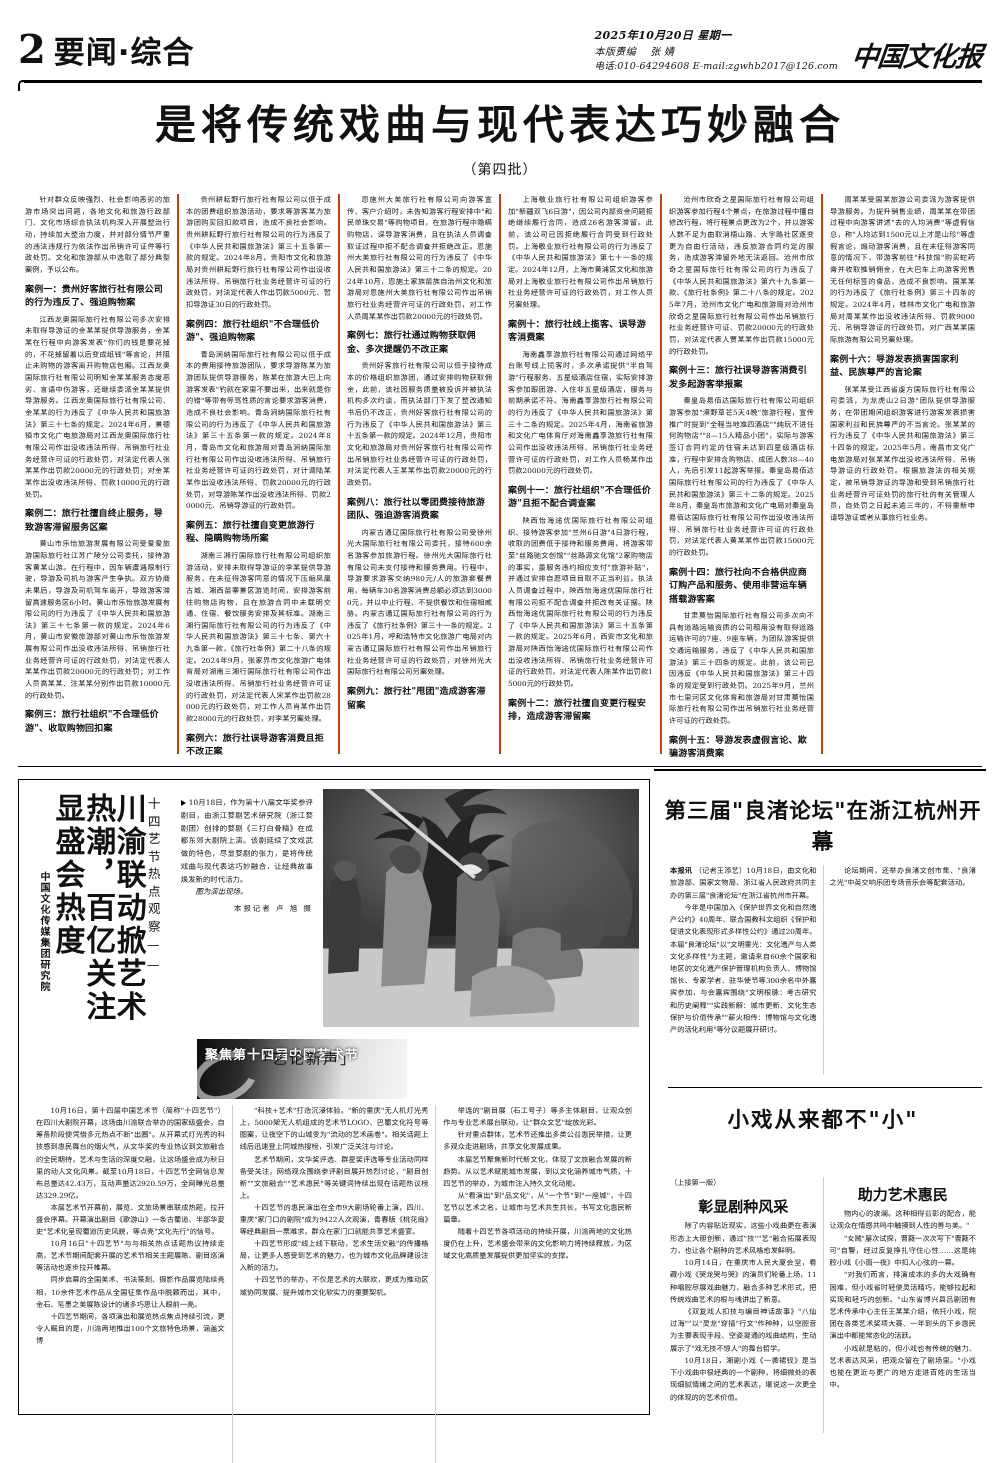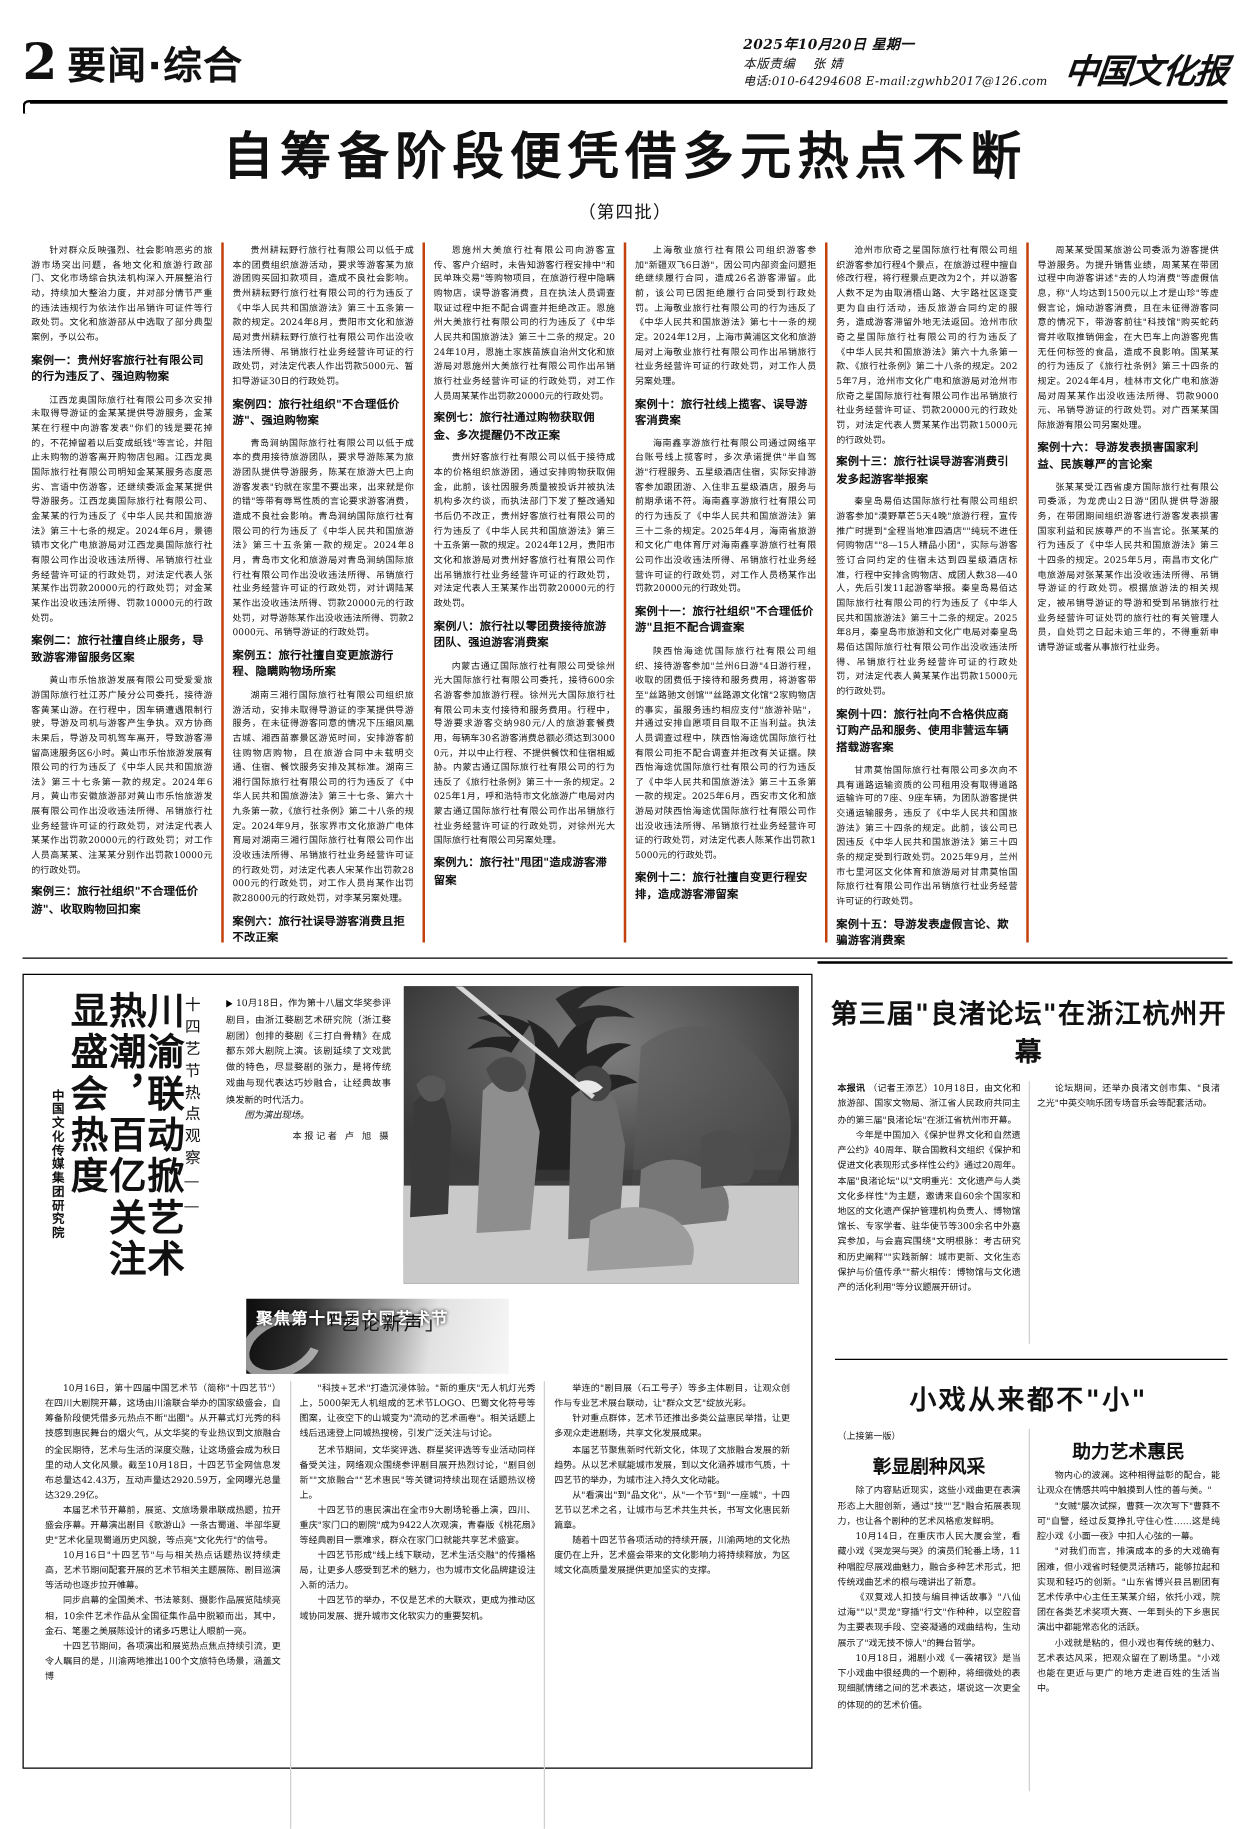--- a/index.html
+++ b/index.html
@@ -95,21 +95,21 @@
   .br-cols .rcol{flex:1;padding:0 6px;box-sizing:border-box;}
   .br-cols .rcol + .rcol{border-left:1px solid #cfcfcf;}
   .br-cols p{margin:0;font-size:7.2px;line-height:1.7;text-align:justify;text-indent:2em;word-break:break-all;}
   .br-cols p.lead{text-indent:0;}
   .br-cols b{font-weight:bold;}
   .br-divider{border:0;border-top:1px solid #000;margin:12px 0 0 4px;}
 
   .br-headline2{font-size:21.5px;font-weight:bold;text-align:center;letter-spacing:2px;margin:14px 0 10px;
     font-family:"DejaVu Serif","Liberation Serif",serif;}
   .br-cols2{display:flex;height:290px;}
-  .br-cols2 .rcol{flex:1;padding:0 6px;box-sizing:border-box;}
+  .br-cols2 .rcol{flex:1;padding:0 6px;box-sizing:border-box;margin-top:34px;}
   .br-cols2 .rcol + .rcol{border-left:1px solid #cfcfcf;}
   .br-cols2 p{margin:0;font-size:7.2px;line-height:1.7;text-align:justify;text-indent:2em;word-break:break-all;}
   .br-cols2 .frm{text-indent:0;font-size:7.2px;}
   .br-cols2 h4{margin:6px 0 4px;font-size:15px;font-weight:bold;text-align:center;
     font-family:"DejaVu Sans","Liberation Sans",sans-serif;}
 
   .tri{display:inline-block;width:0;height:0;border-left:5px solid #000;
        border-top:3.2px solid transparent;border-bottom:3.2px solid transparent;vertical-align:middle;margin-right:3px;}
 </style>
 </head>
@@ -129,21 +129,21 @@
           <span>本版责编</span><span class="sp"></span><span>张  婧</span>
         </div>
         <div class="line3">电话:010-64294608    E-mail:zgwhb2017@126.com</div>
       </div>
       <div class="paper-logo">中国文化报</div>
     </div>
   </div>
   <div class="mh-rule"></div>
 
   <div class="head-wrap">
-    <div class="main-headline">自筹备阶段便凭借多元热点不断</div>
+    <div class="main-headline">是将传统戏曲与现代表达巧妙融合</div>
     <div class="sub-headline">（第四批）</div>
   </div>
 
   <div class="top-block" id="topBlock">
       <div class="col">
         <p>针对群众反映强烈、社会影响恶劣的旅游市场突出问题，各地文化和旅游行政部门、文化市场综合执法机构深入开展整治行动，持续加大整治力度，并对部分情节严重的违法违规行为依法作出吊销许可证件等行政处罚。文化和旅游部从中选取了部分典型案例，予以公布。</p>
         <h3>案例一：贵州好客旅行社有限公司的行为违反了、强迫购物案</h3>
         <p>江西龙奥国际旅行社有限公司多次安排未取得导游证的金某某提供导游服务，金某某在行程中向游客发表"你们的钱是要花掉的，不花掉留着以后变成纸钱"等言论，并阻止未购物的游客离开购物店包厢。江西龙奥国际旅行社有限公司明知金某某服务态度恶劣、言语中伤游客，还继续委派金某某提供导游服务。江西龙奥国际旅行社有限公司、金某某的行为违反了《中华人民共和国旅游法》第三十七条的规定。2024年6月，景德镇市文化广电旅游局对江西龙奥国际旅行社有限公司作出没收违法所得、吊销旅行社业务经营许可证的行政处罚，对法定代表人张某某作出罚款20000元的行政处罚；对金某某作出没收违法所得、罚款10000元的行政处罚。</p>
         <h3>案例二：旅行社擅自终止服务，导致游客滞留服务区案</h3>
         <p>黄山市乐怡旅游发展有限公司受爱爱旅游国际旅行社江苏广陵分公司委托，接待游客黄某山游。在行程中，因车辆遭遇限制行驶，导游及司机与游客产生争执。双方协商未果后，导游及司机驾车离开，导致游客滞留高速服务区6小时。黄山市乐怡旅游发展有限公司的行为违反了《中华人民共和国旅游法》第三十七条第一款的规定。2024年6月，黄山市安徽旅游部对黄山市乐怡旅游发展有限公司作出没收违法所得、吊销旅行社业务经营许可证的行政处罚，对法定代表人某某作出罚款20000元的行政处罚；对工作人员高某某、注某某分别作出罚款10000元的行政处罚。</p>

